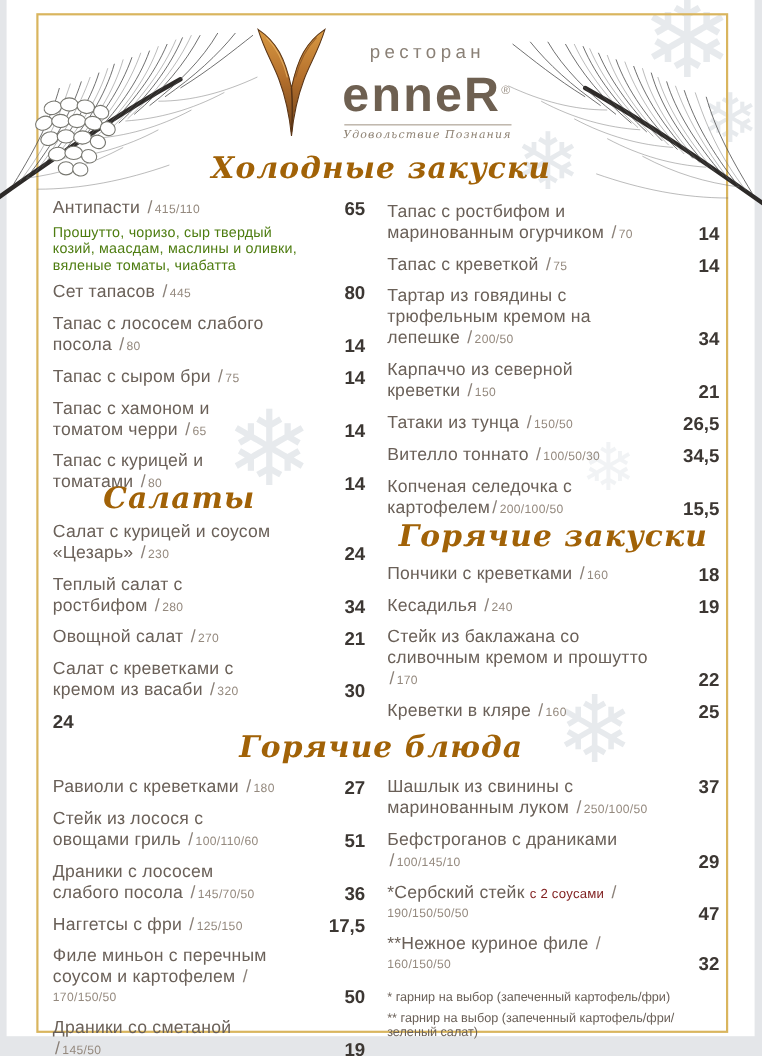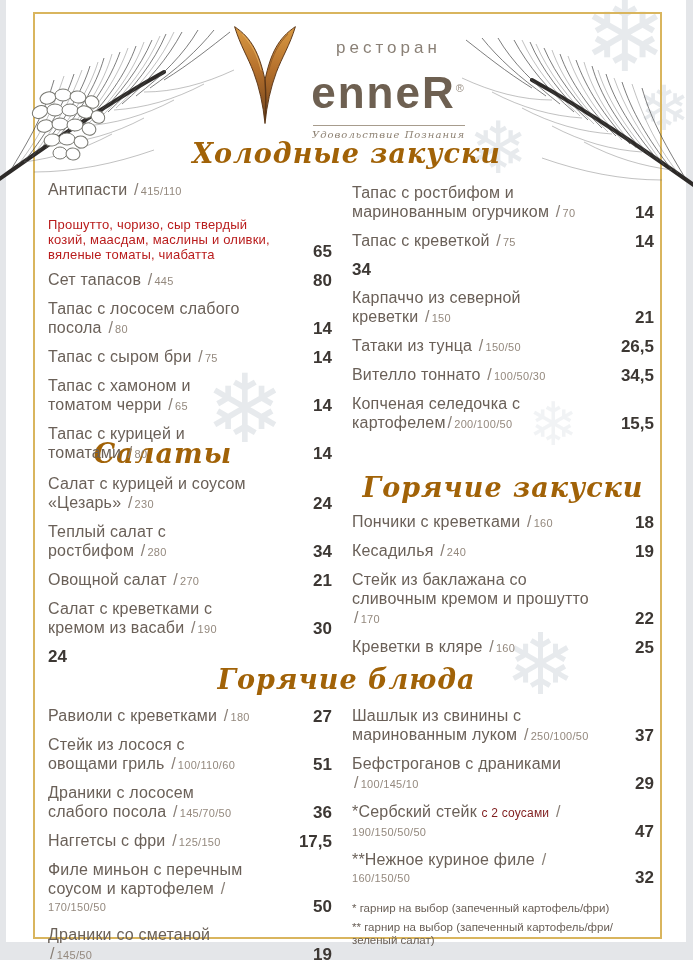--- a/index.html
+++ b/index.html
@@ -7,48 +7,48 @@
   #page{position:relative;width:693px;height:960px;background:#e4e6e9;overflow:hidden;}
   #paper{position:absolute;left:6px;top:0;right:7px;bottom:18px;background:#ffffff;}
   #frame{position:absolute;left:33px;top:12px;width:625px;height:923px;border:2px solid #d9b55e;}
   .snow{position:absolute;color:#e7eaed;z-index:0;line-height:1;user-select:none;}
   .deco{position:absolute;z-index:1;}
   .content{position:absolute;z-index:2;}
   
   #logo{left:0;right:0;top:24px;display:flex;justify-content:center;align-items:flex-start;gap:8px;}
   #logo .txt{display:flex;flex-direction:column;align-items:center;padding-top:14px;}
   .rest-label{font-size:17px;letter-spacing:4px;color:#8a8076;}
-  .brand-name{font-size:44px;line-height:60px;color:#6e6051;letter-spacing:2px;font-weight:bold;}
+  .brand-name{font-size:44px;line-height:48px;color:#6e6051;letter-spacing:2px;font-weight:bold;}
   .brand-name sup{font-size:11px;color:#9a9085;font-weight:normal;}
   .brand-rule{width:152px;border-top:1.5px solid #a79c8d;margin-top:2px;}
   .tagline{font-family:"DejaVu Serif",serif;font-style:italic;font-size:10px;color:#8d8172;margin-top:3px;letter-spacing:1px;}
   
   .sec{font-family:"DejaVu Serif",serif;font-style:italic;font-weight:bold;
        color:#a16207;font-size:27px;text-align:center;letter-spacing:1px;white-space:nowrap;}
   #sec-cold{left:0;right:0;top:138px;}
   #sec-salads{left:48px;width:230px;top:438px;}
   #sec-hotapps{left:352px;width:302px;top:472px;}
   #sec-hotdishes{left:0;right:0;top:664px;}
   
   .col{display:flex;flex-direction:column;}
   #cold-left{left:48px;top:180px;width:284px;}
   #salads{left:48px;top:474px;width:284px;}
   #hot-left{left:48px;top:706px;width:284px;}
   #cold-right{left:352px;top:183px;width:302px;}
   #hot-apps{left:352px;top:512px;width:302px;}
   #hot-right{left:352px;top:706px;width:302px;}
   .item{display:flex;justify-content:space-between;align-items:flex-end;margin-bottom:8px;}
-  .item.price-top{align-items:flex-end;}
+  .item.price-top{align-items:flex-start;}
   .nm{width:208px;font-size:16px;line-height:19px;color:#6a6058;letter-spacing:.2px;}
   #cold-right .nm,#hot-apps .nm,#hot-right .nm{width:238px;}
   .sl{color:#8a8078;margin:0 2px;}
   .wt{font-size:11px;color:#94897e;letter-spacing:.3px;}
   .wt.block{display:block;}
   .note{font-size:12px;color:#7f1d1d;}
-  .desc{font-size:13px;line-height:15px;color:#b91c1c;width:226px;margin-top:16px;}
+  .desc{font-size:13px;line-height:15px;color:#4d7c0f;width:226px;margin-top:2px;}
   .pr{font-size:17px;font-weight:bold;color:#3c3733;white-space:nowrap;}
   .fns{margin-top:6px;}
   .fn{font-size:11.5px;line-height:13px;color:#6a6058;margin-bottom:6px;}
   .thin{stroke:#4a4a4a;stroke-width:.9;fill:none;opacity:.8;}
   .thin2{stroke:#6a6a6a;stroke-width:.6;fill:none;opacity:.7;}
 </style>
 </head>
 <body>
 
 <div id="page">
@@ -211,21 +211,21 @@
     </div>
     <div class="item">
       <div class="nm"><span>Теплый салат с ростбифом</span> <span class="sl">/</span><span class="wt">280</span></div>
       <div class="pr">34</div>
     </div>
     <div class="item">
       <div class="nm"><span>Овощной салат</span> <span class="sl">/</span><span class="wt">270</span></div>
       <div class="pr">21</div>
     </div>
     <div class="item">
-      <div class="nm"><span>Салат с креветками с кремом из васаби</span> <span class="sl">/</span><span class="wt">190</span></div>
+      <div class="nm"><span>Салат с креветками с кремом из васаби</span> <span class="sl">/</span><span class="wt">320</span></div>
       <div class="pr">30</div>
     </div>
     <div class="item">
       <div class="pr">24</div>
     </div>
   </div>
 
   <div class="content col" id="hot-left">
     <div class="item">
       <div class="nm"><span>Равиоли с креветками</span> <span class="sl">/</span><span class="wt">180</span></div>
@@ -256,20 +256,21 @@
   <div class="content col" id="cold-right">
     <div class="item">
       <div class="nm"><span>Тапас с ростбифом и маринованным огурчиком</span> <span class="sl">/</span><span class="wt">70</span></div>
       <div class="pr">14</div>
     </div>
     <div class="item">
       <div class="nm"><span>Тапас с креветкой</span> <span class="sl">/</span><span class="wt">75</span></div>
       <div class="pr">14</div>
     </div>
     <div class="item">
+      <div class="nm"><span>Тартар из говядины с трюфельным кремом на лепешке</span> <span class="sl">/</span><span class="wt">200/50</span></div>
       <div class="pr">34</div>
     </div>
     <div class="item">
       <div class="nm"><span>Карпаччо из северной креветки</span> <span class="sl">/</span><span class="wt">150</span></div>
       <div class="pr">21</div>
     </div>
     <div class="item">
       <div class="nm"><span>Татаки из тунца</span> <span class="sl">/</span><span class="wt">150/50</span></div>
       <div class="pr">26,5</div>
     </div>

